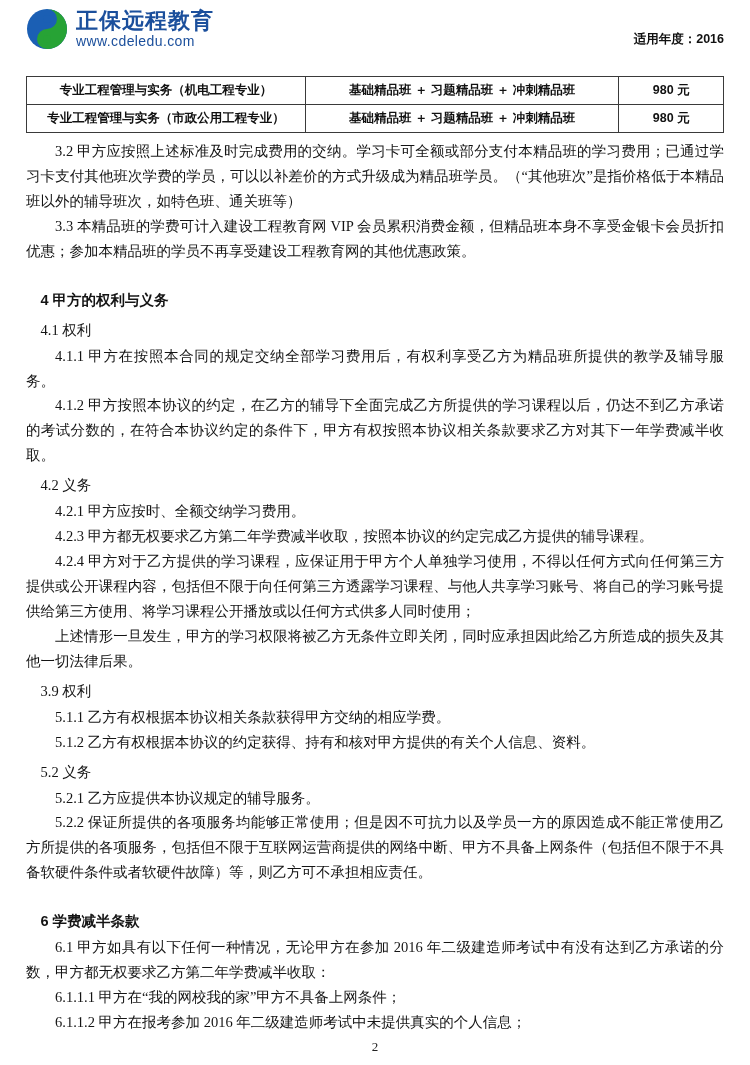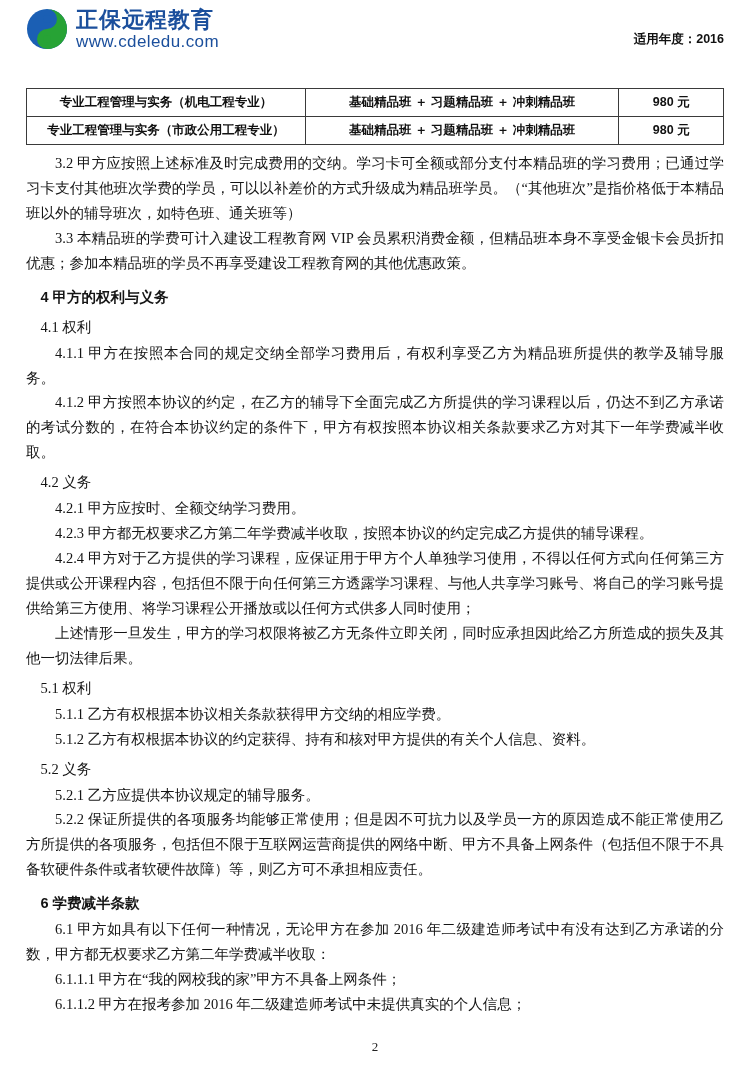--- a/index.html
+++ b/index.html
@@ -48,40 +48,40 @@
   }
   .logo-title {
     font-family: "Liberation Sans", sans-serif;
     font-weight: bold;
     font-size: 22px;
     color: #1b4f9c;
     letter-spacing: 1px;
   }
   .logo-url {
     font-family: "Liberation Sans", sans-serif;
-    font-size: 17px;
+    font-size: 14px;
     color: #1b4f9c;
     letter-spacing: 0.4px;
     margin-top: 2px;
   }
   .applicable-year {
     position: absolute;
     right: 0;
     bottom: 20px;
     font-family: "Liberation Sans", sans-serif;
     font-weight: bold;
     font-size: 12.5px;
     color: #111;
   }
 
   
   table.fee-table {
     width: 100%;
     border-collapse: collapse;
-    margin-top: 20px;
+    margin-top: 8px;
     font-family: "Liberation Sans", sans-serif;
   }
   table.fee-table td {
     border: 1px solid #3a3a3a;
     font-size: 12.5px;
     font-weight: bold;
     text-align: center;
     height: 25px;
     padding: 1px 4px;
     white-space: nowrap;
@@ -97,21 +97,21 @@
     font-size: 14.5px;
     line-height: 1.72;
     text-align: justify;
     color: #141414;
   }
   .p {
     margin: 0;
     text-indent: 2em;
   }
   .sec-head {
-    margin: 9px 0 1px 0;
+    margin: 24px 0 1px 0;
     font-weight: bold;
     font-family: "Liberation Sans", sans-serif;
     font-size: 14.5px;
     text-indent: 1em;
   }
   .sub-head {
     margin: 5px 0 1px 0;
     text-indent: 1em;
     font-size: 14.5px;
   }
@@ -172,21 +172,21 @@
     <p class="sec-head">4  甲方的权利与义务</p>
     <p class="sub-head">4.1  权利</p>
     <p class="p">4.1.1 甲方在按照本合同的规定交纳全部学习费用后，有权利享受乙方为精品班所提供的教学及辅导服务。</p>
     <p class="p">4.1.2 甲方按照本协议的约定，在乙方的辅导下全面完成乙方所提供的学习课程以后，仍达不到乙方承诺的考试分数的，在符合本协议约定的条件下，甲方有权按照本协议相关条款要求乙方对其下一年学费减半收取。</p>
     <p class="sub-head">4.2  义务</p>
     <p class="p">4.2.1 甲方应按时、全额交纳学习费用。</p>
     <p class="p">4.2.3 甲方都无权要求乙方第二年学费减半收取，按照本协议的约定完成乙方提供的辅导课程。</p>
     <p class="p">4.2.4 甲方对于乙方提供的学习课程，应保证用于甲方个人单独学习使用，不得以任何方式向任何第三方提供或公开课程内容，包括但不限于向任何第三方透露学习课程、与他人共享学习账号、将自己的学习账号提供给第三方使用、将学习课程公开播放或以任何方式供多人同时使用；</p>
     <p class="p">上述情形一旦发生，甲方的学习权限将被乙方无条件立即关闭，同时应承担因此给乙方所造成的损失及其他一切法律后果。</p>
 
-    <p class="sub-head">5.1  权利</p>
+    <p class="sub-head">3.9  权利</p>
     <p class="p">5.1.1 乙方有权根据本协议相关条款获得甲方交纳的相应学费。</p>
     <p class="p">5.1.2 乙方有权根据本协议的约定获得、持有和核对甲方提供的有关个人信息、资料。</p>
     <p class="sub-head">5.2  义务</p>
     <p class="p">5.2.1 乙方应提供本协议规定的辅导服务。</p>
     <p class="p">5.2.2 保证所提供的各项服务均能够正常使用；但是因不可抗力以及学员一方的原因造成不能正常使用乙方所提供的各项服务，包括但不限于互联网运营商提供的网络中断、甲方不具备上网条件（包括但不限于不具备软硬件条件或者软硬件故障）等，则乙方可不承担相应责任。</p>
 
     <p class="sec-head">6  学费减半条款</p>
     <p class="p">6.1 甲方如具有以下任何一种情况，无论甲方在参加 2016 年二级建造师考试中有没有达到乙方承诺的分数，甲方都无权要求乙方第二年学费减半收取：</p>
     <p class="p">6.1.1.1 甲方在“我的网校我的家”甲方不具备上网条件；</p>
     <p class="p">6.1.1.2 甲方在报考参加 2016 年二级建造师考试中未提供真实的个人信息；</p>

